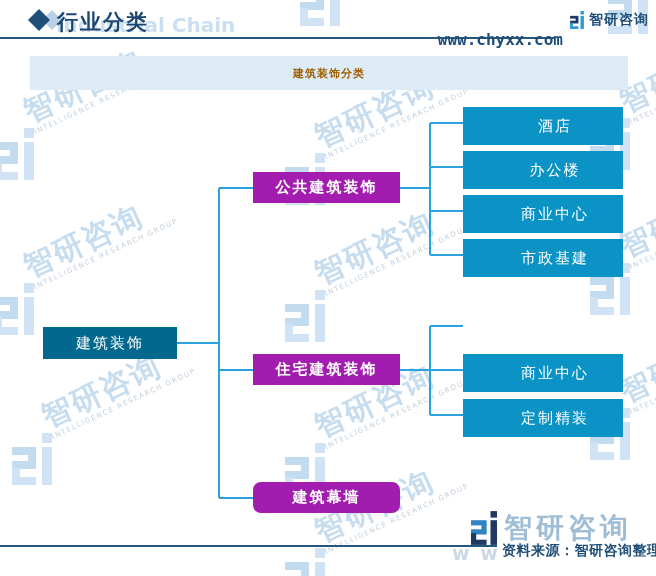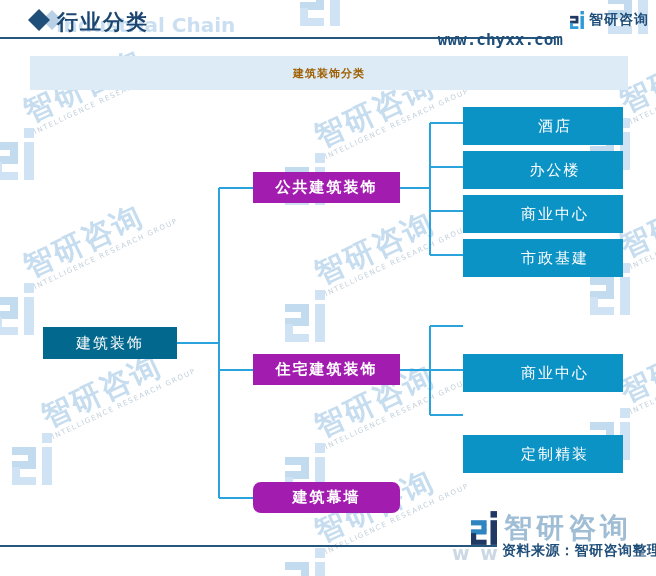--- a/index.html
+++ b/index.html
@@ -33,21 +33,21 @@
   
   .tree{position:absolute;inset:0;z-index:1;}
   .connectors{position:absolute;left:0;top:0;}
   .node{position:absolute;color:#fff;font-size:15px;letter-spacing:2px;text-align:center;
     display:flex;align-items:center;justify-content:center;white-space:nowrap;}
   .node-root{left:43px;top:327px;width:134px;height:32px;background:#02688e;}
   .node-branch{left:253px;width:147px;height:31px;background:#a21caf;font-weight:bold;}
   .b0{top:172px;} .b1{top:354px;} .b2{top:482px;border-radius:8px;}
   .node-leaf{left:463px;width:136px;height:38px;background:#0b93c6;padding-left:24px;}
   .l00{top:107px;} .l01{top:151px;} .l02{top:195px;} .l03{top:239px;}
-  .l10{top:310px;} .l11{top:354px;} .l12{top:399px;margin-top:36px;}
+  .l10{top:310px;} .l11{top:354px;} .l12{top:399px;}
   
   .ftr{position:absolute;left:0;top:500px;width:656px;height:76px;z-index:2;}
   .ftr-rule{position:absolute;left:0;top:45px;width:497px;height:2px;background:#24567e;}
   .ftr-brand-icon{position:absolute;left:471px;top:11px;width:26px;height:34px;}
   .ftr-brand-name{position:absolute;left:504px;top:9px;font-size:28px;font-weight:bold;color:#9fbdd4;letter-spacing:4px;white-space:nowrap;}
   .ftr-source{position:absolute;left:502px;top:42px;font-size:14px;font-weight:bold;color:#1f4e79;letter-spacing:0.5px;white-space:nowrap;}
   .ftr-tagline{position:absolute;left:4px;top:55px;font-size:13px;font-weight:bold;color:#1f4e79;letter-spacing:1px;white-space:nowrap;}
 </style>
 </head>
 <body>

